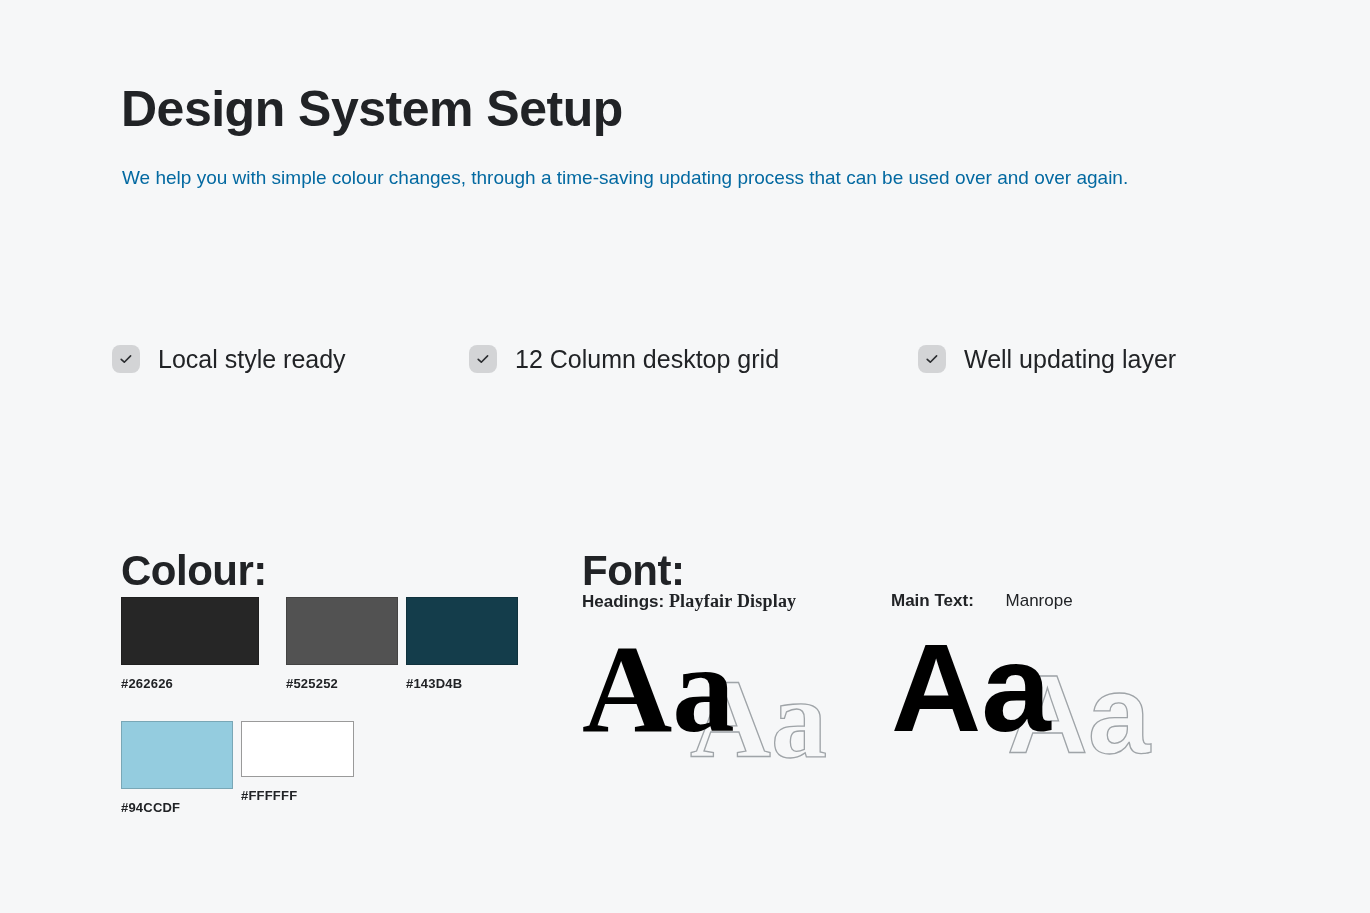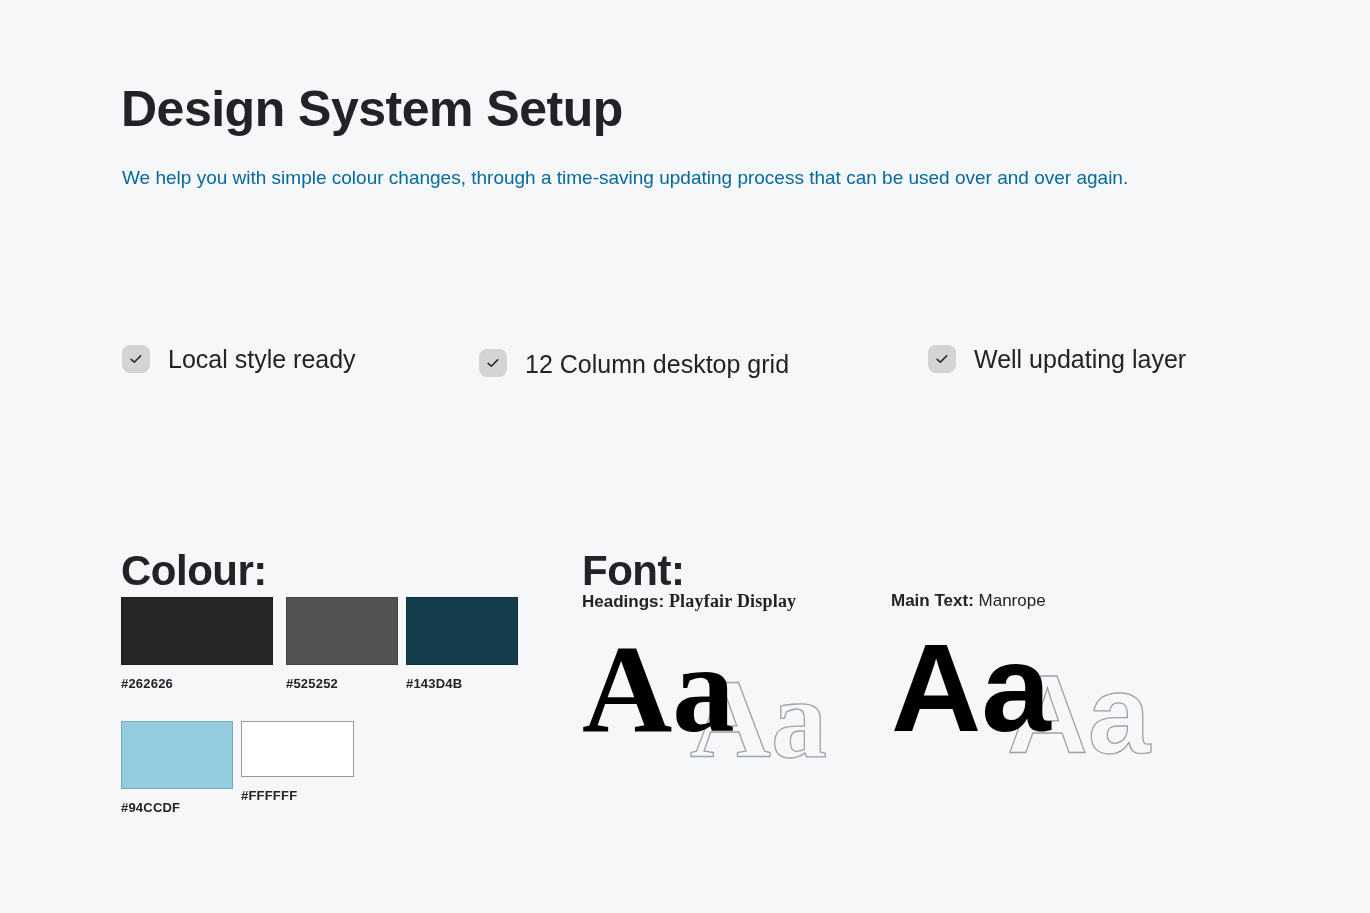--- a/index.html
+++ b/index.html
@@ -38,36 +38,36 @@
     top: 140px;
     width: 1110px;
     font-size: 19px;
     line-height: 37px;
     color: #0369a1;
   }
 
   
   .checklist {
     position: absolute;
-    left: 122px;
+    left: 112px;
     top: 341px;
     width: 1170px;
     height: 40px;
     padding-left: 28px;
   }
   .check-item {
     position: absolute;
     top: 0;
     display: flex;
     align-items: center;
     height: 36px;
     white-space: nowrap;
   }
   .check-item.i0 { left: 0px; }
-  .check-item.i1 { left: 357px; align-items: flex-end; }
+  .check-item.i1 { left: 357px; }
   .check-item.i2 { left: 806px; }
   .checkbox {
     width: 28px;
     height: 28px;
     border-radius: 8px;
     background: #D3D4D6;
     display: flex;
     align-items: center;
     justify-content: center;
     flex: none;
@@ -113,21 +113,21 @@
     left: 0;
     top: 100%;
     margin-top: 11px;
     font-size: 13px;
     font-weight: bold;
     letter-spacing: 0.2px;
     color: #212326;
     white-space: nowrap;
   }
   
-  .sw0 { left: 0px;   top: 0px;   width: 152px; height: 68px; }
+  .sw0 { left: 0px;   top: 0px;   width: 138px; height: 68px; }
   .sw1 { left: 165px; top: 0px;   width: 112px; height: 68px; }
   .sw2 { left: 285px; top: 0px;   width: 112px; height: 68px; }
   
   .sw3 { left: 0px;   top: 124px; width: 112px; height: 68px; }
   .sw4 { left: 120px; top: 124px; width: 113px; height: 56px; }
 
   
   .font-col {
     position: absolute;
     top: 591px;
@@ -145,20 +145,21 @@
   .font-label .val-serif {
     font-family: "Liberation Serif", serif;
     font-weight: bold;
     font-size: 18px;
     letter-spacing: 0.2px;
   }
   .font-label .val-sans {
     font-family: "Liberation Sans", sans-serif;
     font-weight: normal;
     font-size: 17px;
+    margin-left: 27px;
   }
 
   .specimen {
     position: relative;
     margin-top: 14px;
     width: 290px;
     height: 160px;
   }
   .specimen .aa {
     position: absolute;

